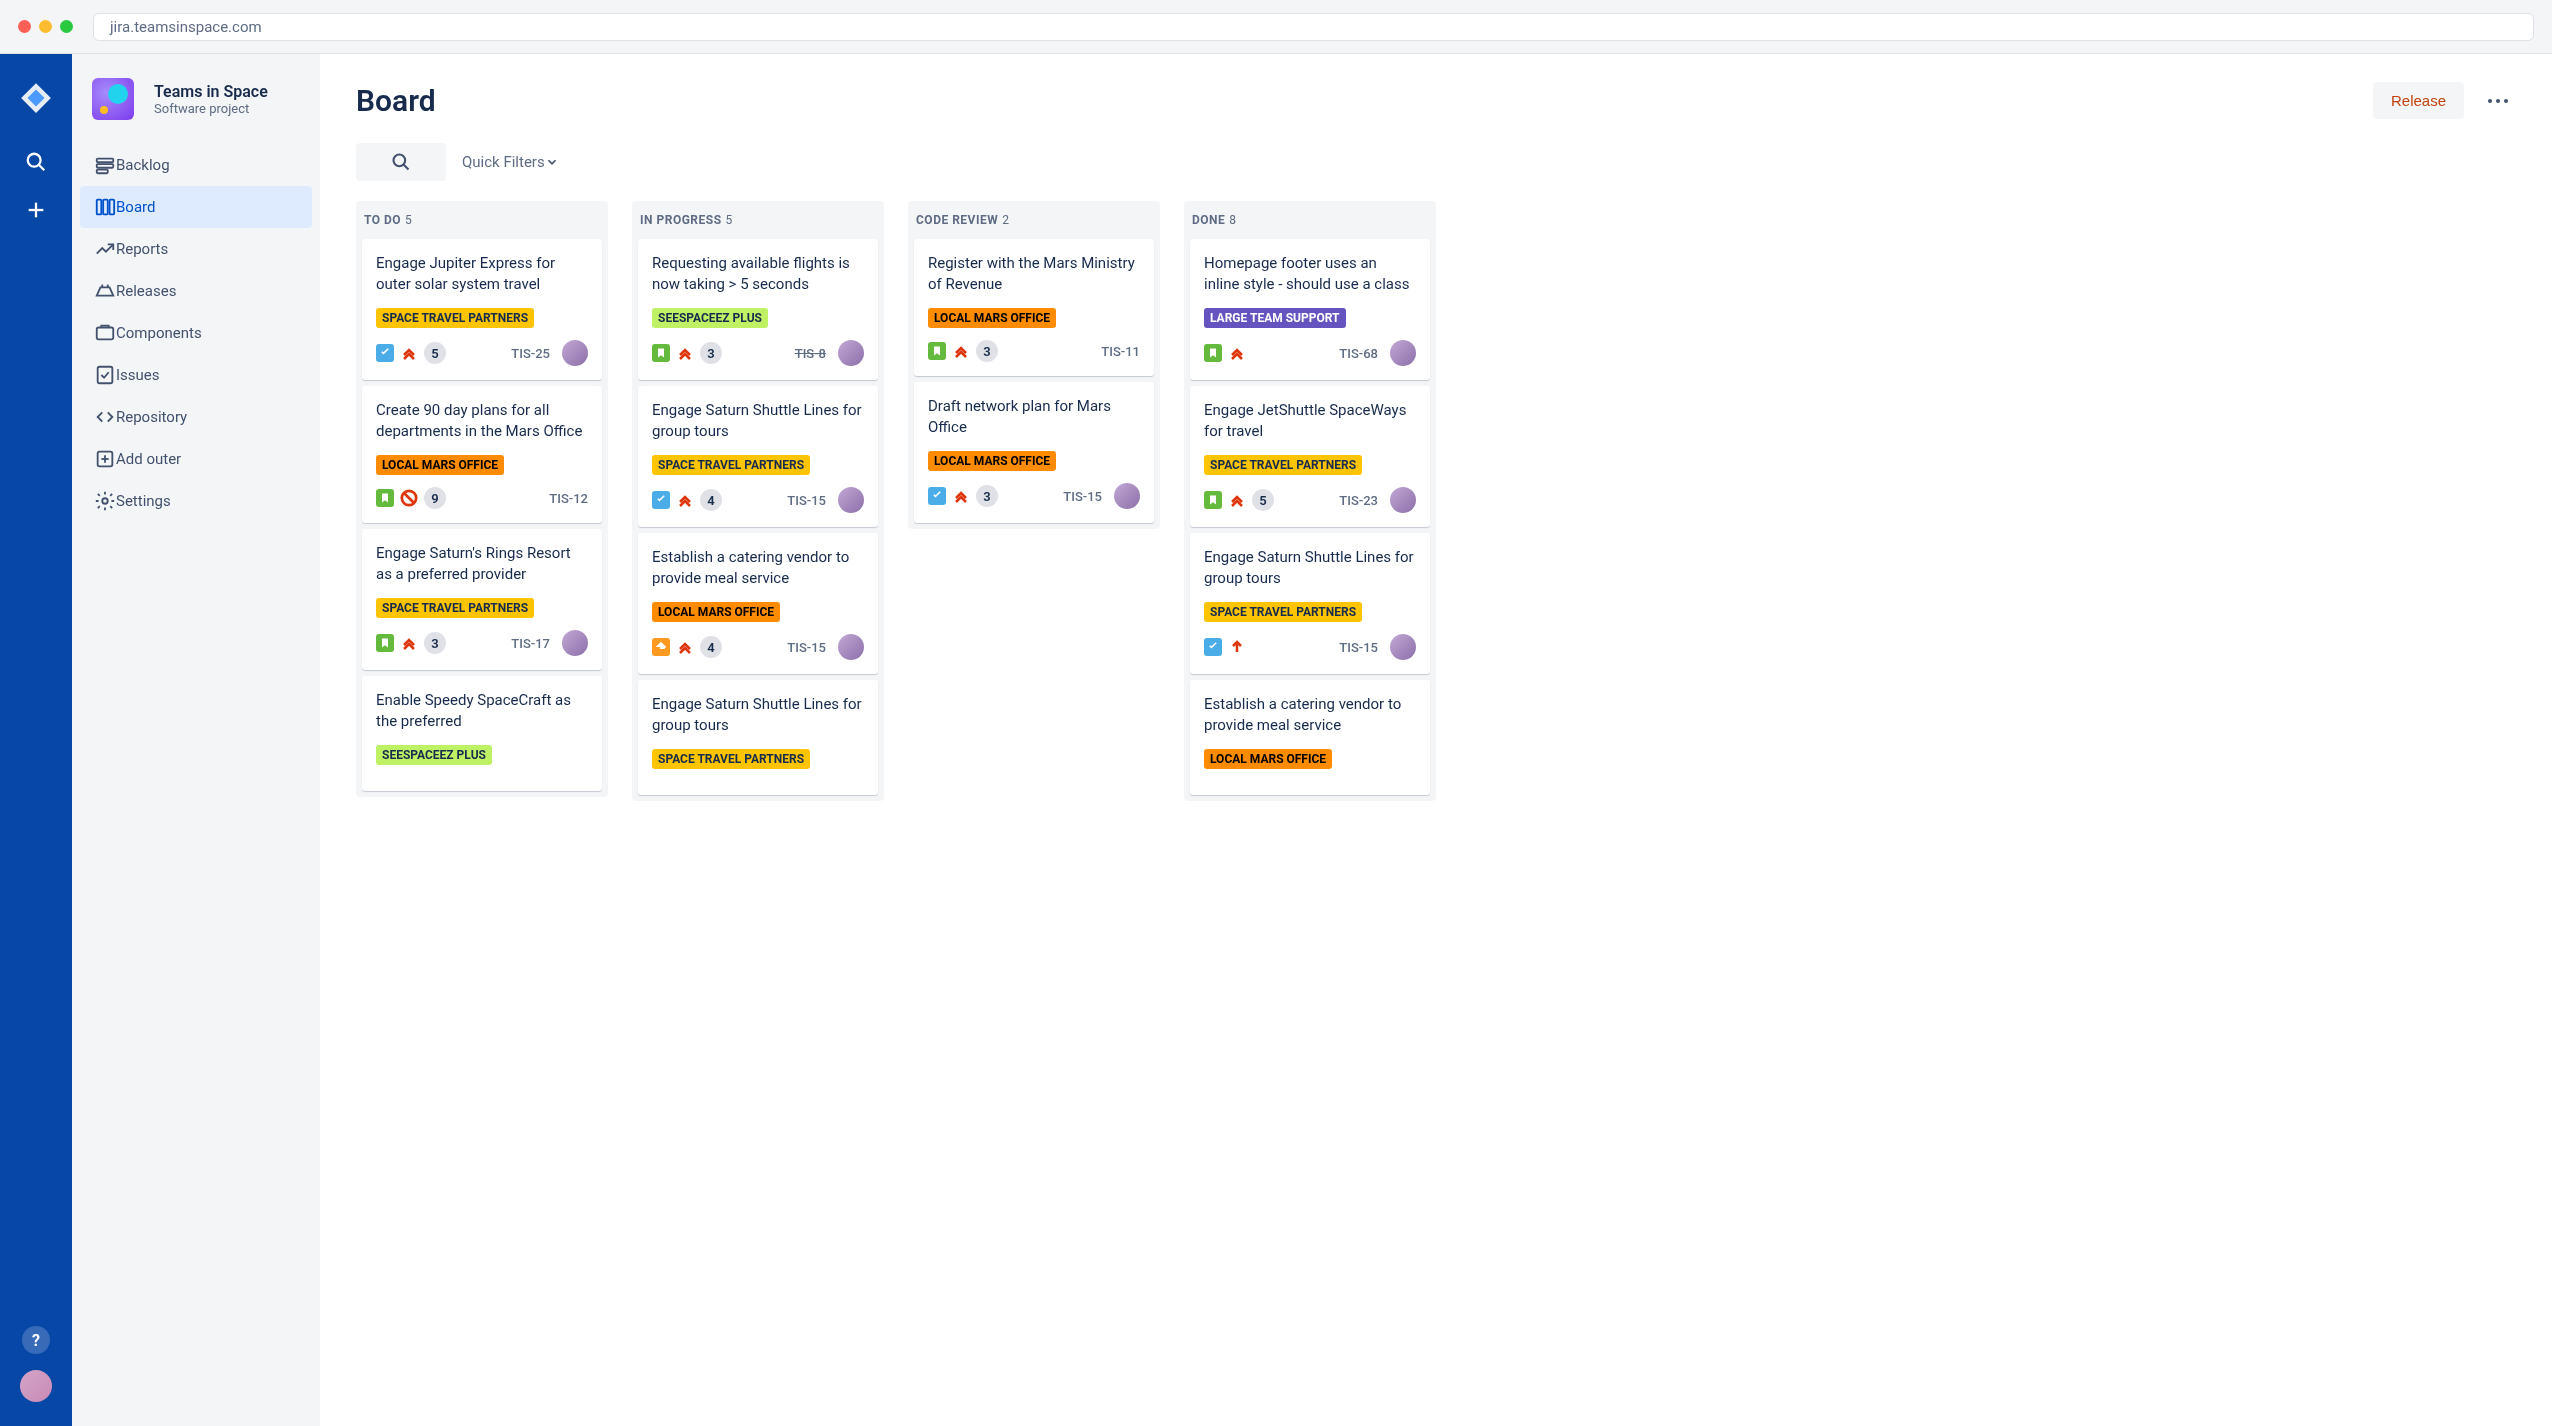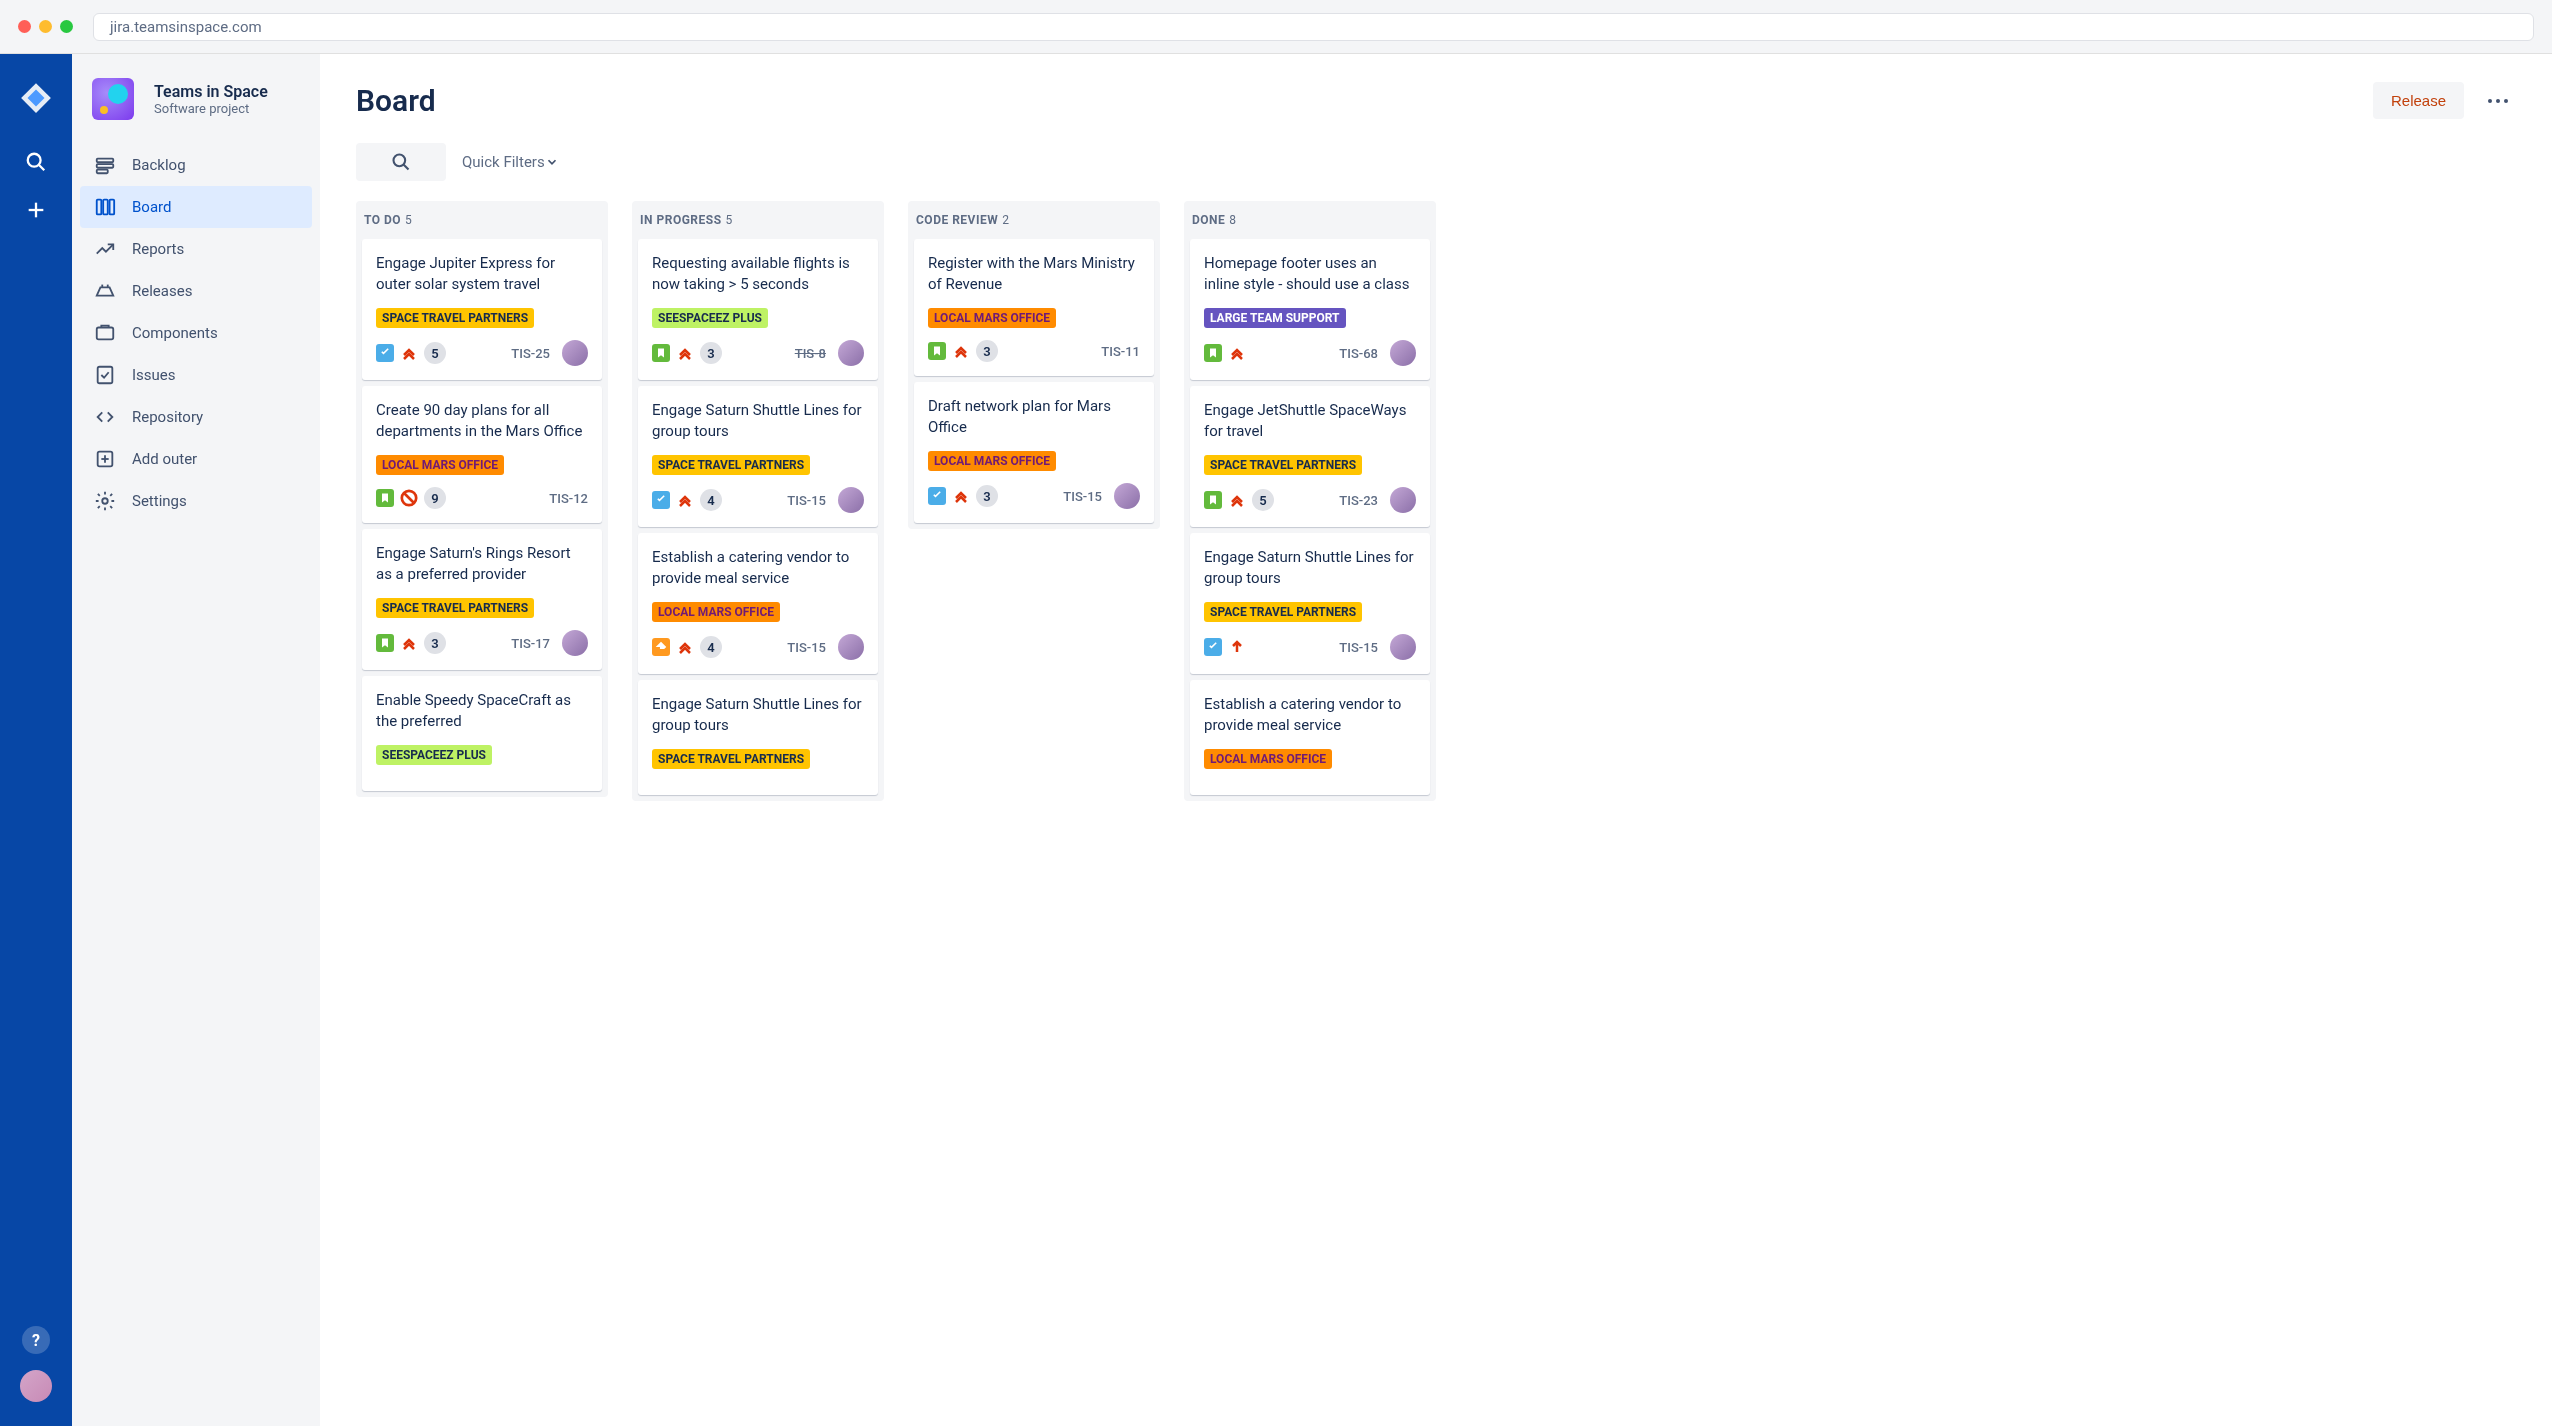--- a/index.html
+++ b/index.html
@@ -26,21 +26,21 @@
 
 
 .sidebar { width: 248px; background: #f4f5f7; padding: 24px 8px; }
 .sidebar-header { display: flex; align-items: center; gap: 20px; padding: 0 12px 24px 12px; }
 .project-avatar { width: 42px; height: 42px; border-radius: 6px; background: radial-gradient(circle at 35% 35%, #a78bfa, #7c3aed); display: flex; align-items: center; justify-content: center; position: relative; overflow: hidden; }
 .project-avatar::after { content:""; position:absolute; width:20px; height:20px; background:#22d3ee; border-radius:50%; top:6px; right:6px; }
 .project-avatar::before { content:""; position:absolute; width:8px; height:8px; background:#fbbf24; border-radius:50%; bottom:6px; left:8px; }
 .project-title { font-size: 16px; font-weight: 600; color: #172b4d; }
 .project-sub { font-size: 13px; color: #5e6c84; }
 .nav-items { list-style: none; }
-.nav-item { display: flex; align-items: center; gap: 16px; padding: 10px 14px; border-radius: 4px; cursor: pointer; color: #42526e; font-size: 15px; }
+.nav-item { display: flex; align-items: center; gap: 0; padding: 10px 14px; border-radius: 4px; cursor: pointer; color: #42526e; font-size: 15px; }
 .nav-item.active { background: #deebff; color: #0052cc; }
 .nav-icon { width: 22px; height: 22px; display: flex; align-items: center; justify-content: center; }
 
 
 .main { flex: 1; padding: 28px 36px; overflow: hidden; display: flex; flex-direction: column; }
 .main-header { display: flex; align-items: center; margin-bottom: 24px; }
 .page-title { font-size: 30px; font-weight: 600; color: #172b4d; flex: 1; }
 .release-btn { background: #f4f5f7; border: none; padding: 10px 18px; border-radius: 4px; font-size: 15px; color: #c2410c; cursor: pointer; margin-right: 16px; }
 .more-btn { display: flex; align-items: center; justify-content: center; width: 36px; height: 36px; cursor: pointer; color: #42526e; }
 .dots { display: flex; gap: 4px; }
@@ -65,21 +65,21 @@
 .issue-type { width: 18px; height: 18px; border-radius: 3px; display: flex; align-items: center; justify-content: center; }
 .priority { width: 18px; height: 18px; display: flex; align-items: center; justify-content: center; }
 .story-points { min-width: 22px; height: 22px; background: #dfe1e6; border-radius: 11px; display: flex; align-items: center; justify-content: center; font-size: 13px; font-weight: 600; color: #172b4d; padding: 0 6px; }
 .issue-key { font-size: 13px; color: #5e6c84; font-weight: 500; }
 .issue-key.strike { text-decoration: line-through; }
 .assignee { width: 26px; height: 26px; border-radius: 50%; background: linear-gradient(135deg,#c4a8d6,#8b6fa8); margin-left: 6px; }
 
 
 .tag-yellow { background: #ffc400; }
 .tag-cyan { background: #bef264; }
-.tag-orange { background: #ff8b00; color:#701a75; }
+.tag-orange { background: #ff8b00; color:#000000; }
 .tag-purple { background: #6554c0; color:#fff; }
 
 .type-task { background: #4bade8; }
 .type-story { background: #63ba3c; }
 .type-sub { background: #ff991f; }
 
 svg { display: block; }
 </style>
 </head>
 <body>

